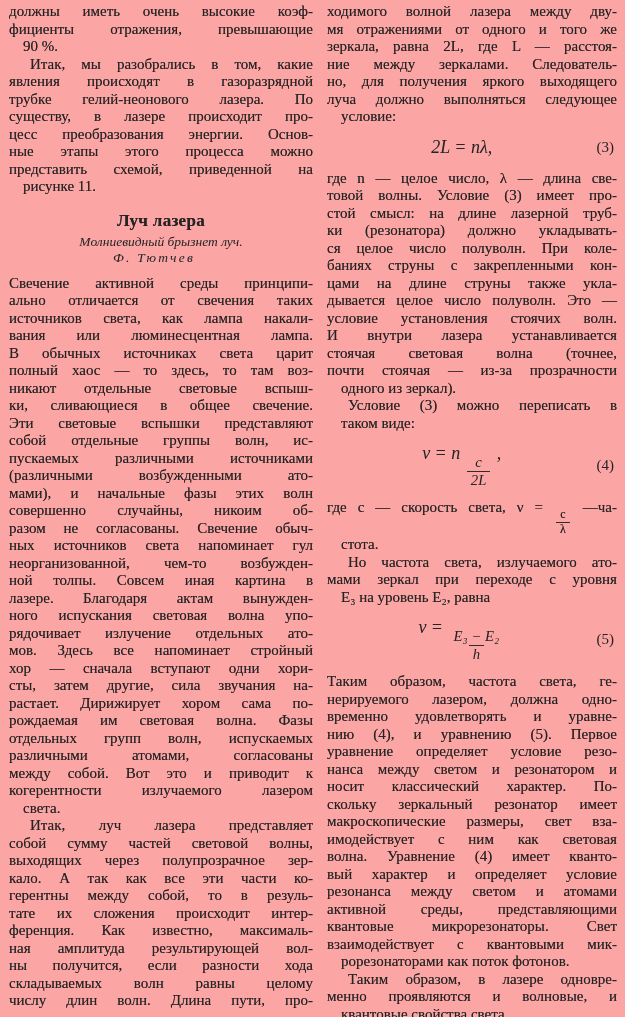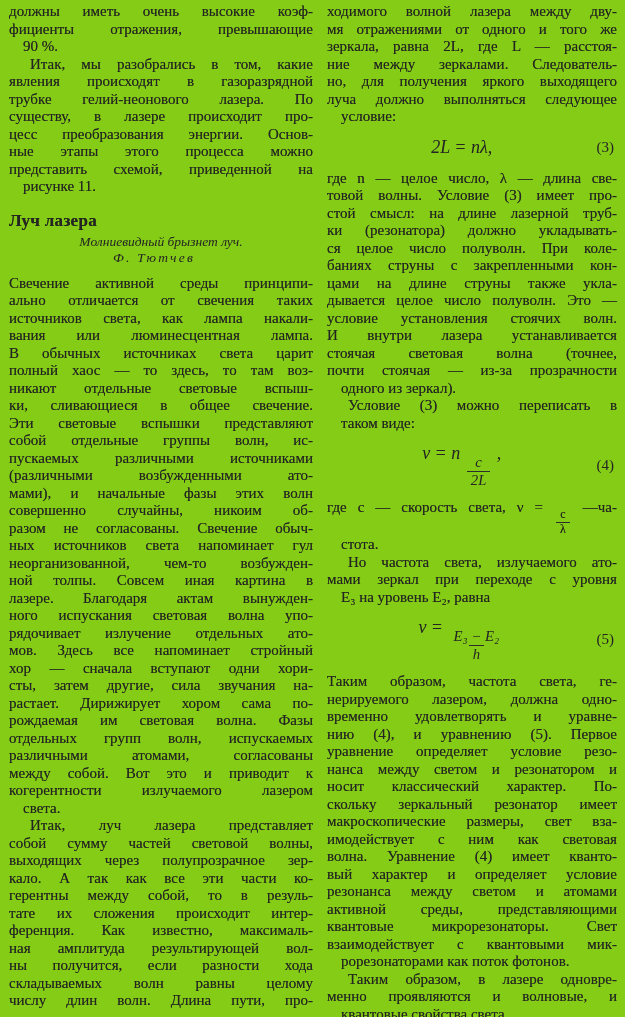--- a/index.html
+++ b/index.html
@@ -1,19 +1,19 @@
 <!DOCTYPE html>
 <html><head>
 <meta charset="utf-8">
 <style>
   html,body{margin:0;padding:0;background:#e9e9e9;}
   .page{
     position:relative;
     width:625px;height:1017px;
-    background:#84cc16;
+    background:#fca5a5;
     color:#242424;
     font-family:"Liberation Serif","DejaVu Serif",serif;
     font-size:15px;
     overflow:hidden;
     box-sizing:border-box;
     padding:3px 8px 0 9px;
   }
   .cols{display:flex;gap:14px;}
   .col{box-sizing:border-box;}
   .col-left{width:304px;flex:0 0 304px;}
@@ -28,20 +28,21 @@
   }
   .line.closed{text-align-last:left;margin-left:14px;}
   .line.indent{text-indent:21px;}
   .heading{
     font-weight:bold;
     font-size:17px;
     line-height:20px;
     margin:15px 0 3px 0;
     letter-spacing:.3px;
     text-shadow:0 0 .5px rgba(0,0,0,.6);
+    text-align:center;
   }
   .epigraph{margin:2px 0 9px 0;text-align:center;font-style:italic;font-size:13.5px;line-height:16px;}
   .epigraph .epi-author{font-style:italic;letter-spacing:2.2px;padding-right:14px;}
   .formula{display:flex;align-items:center;margin:11px 0;min-height:22px;}
   .f-body{flex:1;text-align:center;font-style:italic;font-size:18px;line-height:1.15;}
   .f-num{font-style:normal;font-size:15px;flex:0 0 auto;padding-right:3px;}
   .frac{
     display:inline-flex;flex-direction:column;align-items:center;
     font-size:.82em;line-height:1.12;vertical-align:-0.55em;margin:0 2px;
   }

